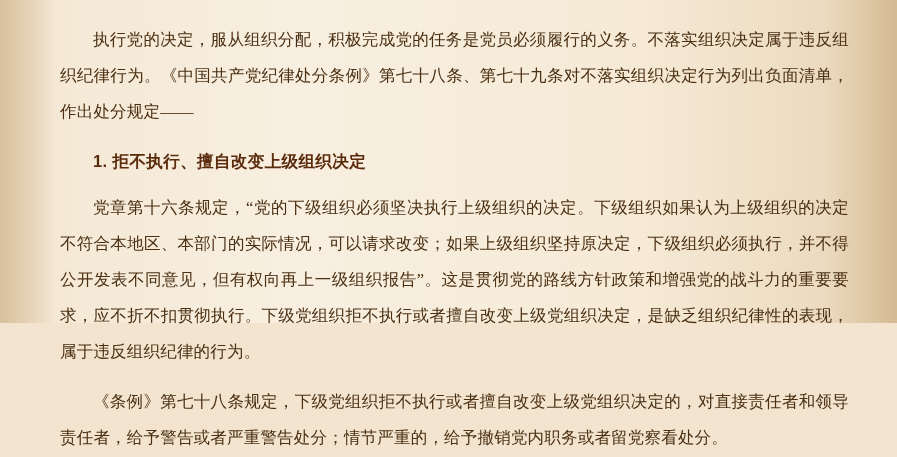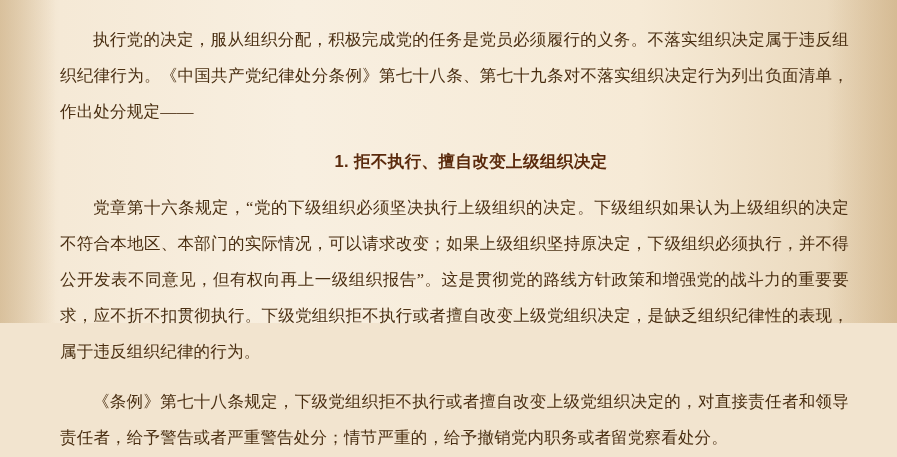--- a/index.html
+++ b/index.html
@@ -54,21 +54,20 @@
   }
   h3.heading {
     margin: 10px 0 12px 0;
     font-size: 16.5px;
     line-height: 34px;
     color: #5a2a0c;
     font-weight: bold;
     text-indent: 2em;
     font-family: "Liberation Sans", "DejaVu Sans", sans-serif;
     letter-spacing: 0.4px;
-    text-align: center;
   }
 </style>
 </head>
 <body>
 
 <div class="page">
   <div class="content">
 
     <p class="para">执行党的决定，服从组织分配，积极完成党的任务是党员必须履行的义务。不落实组织决定属于违反组织纪律行为。《中国共产党纪律处分条例》第七十八条、第七十九条对不落实组织决定行为列出负面清单，作出处分规定——</p>
 

